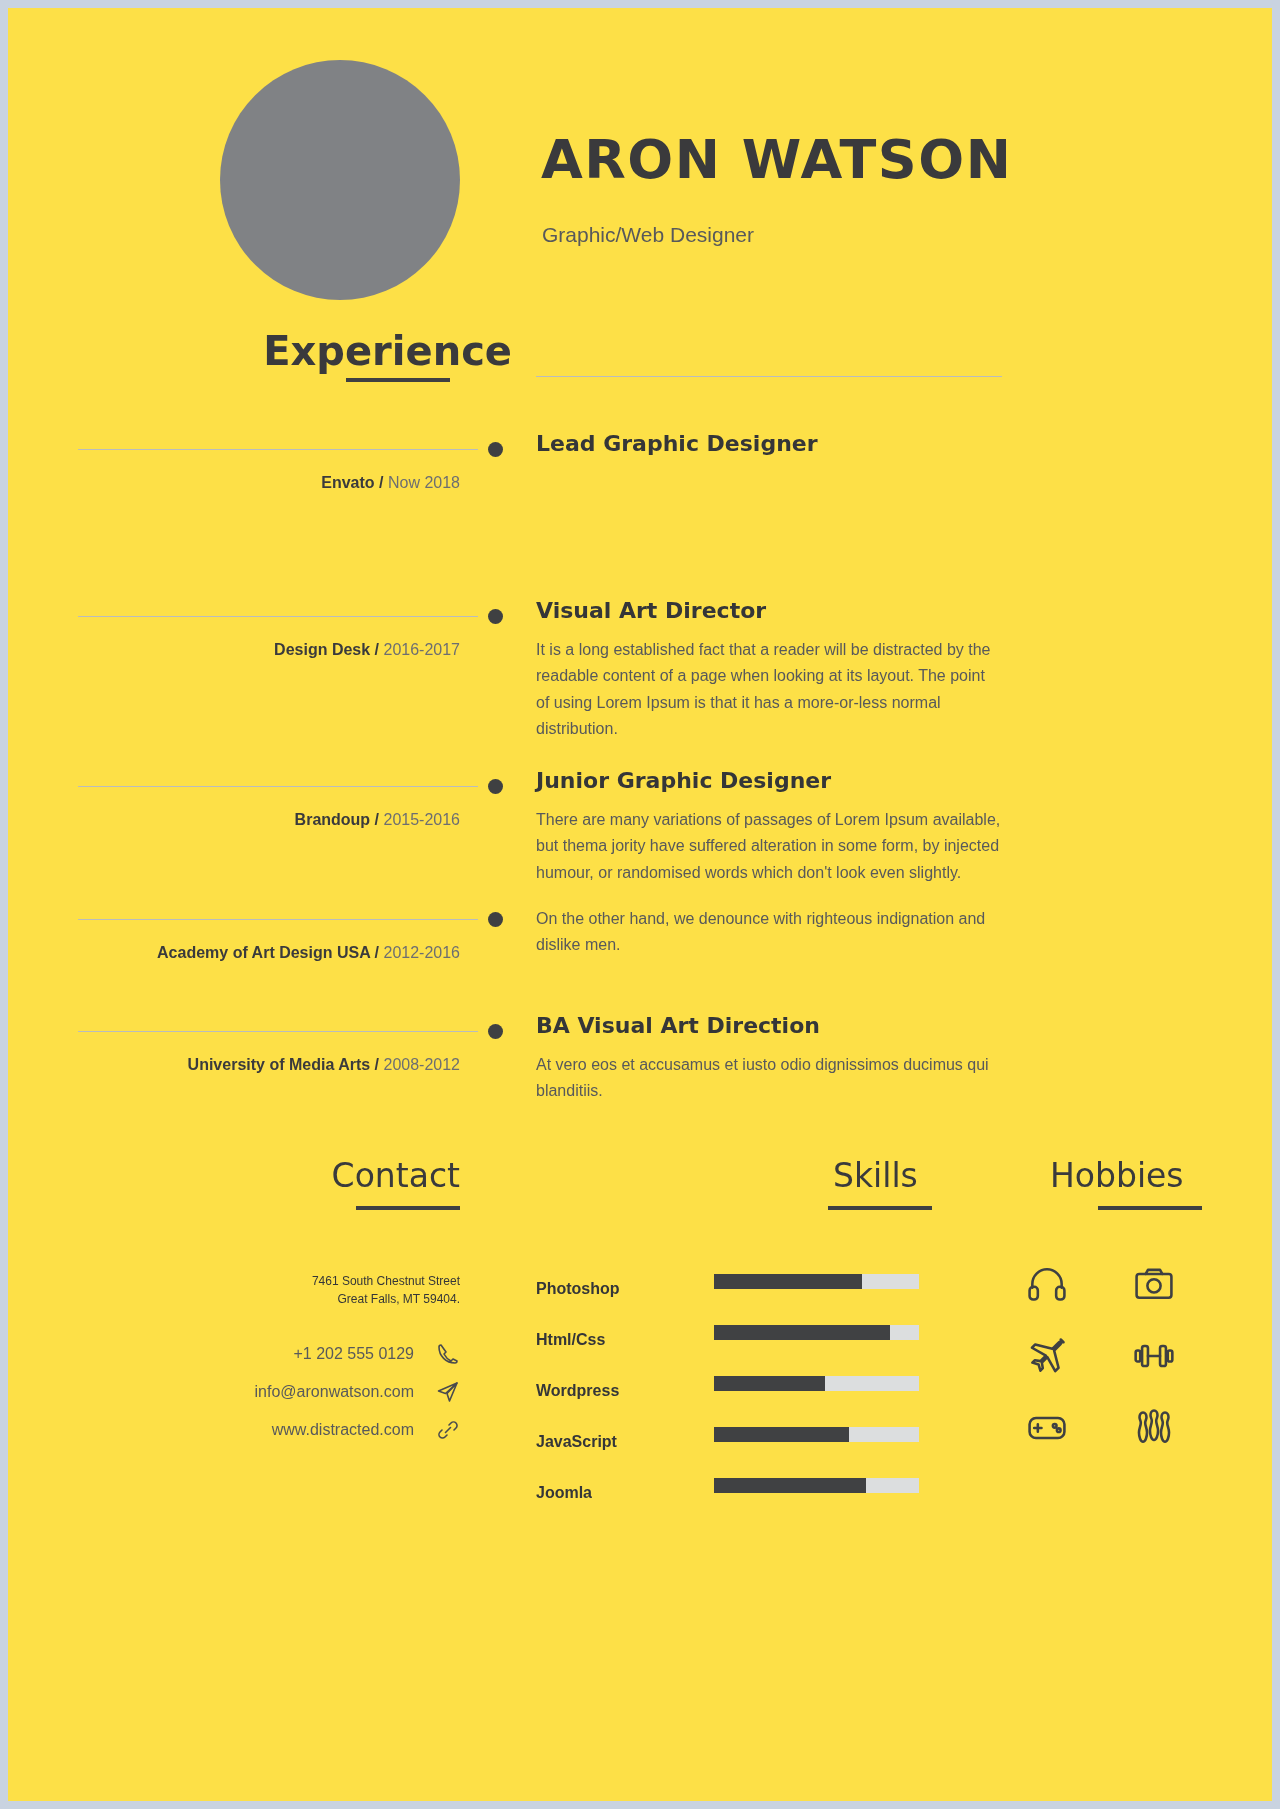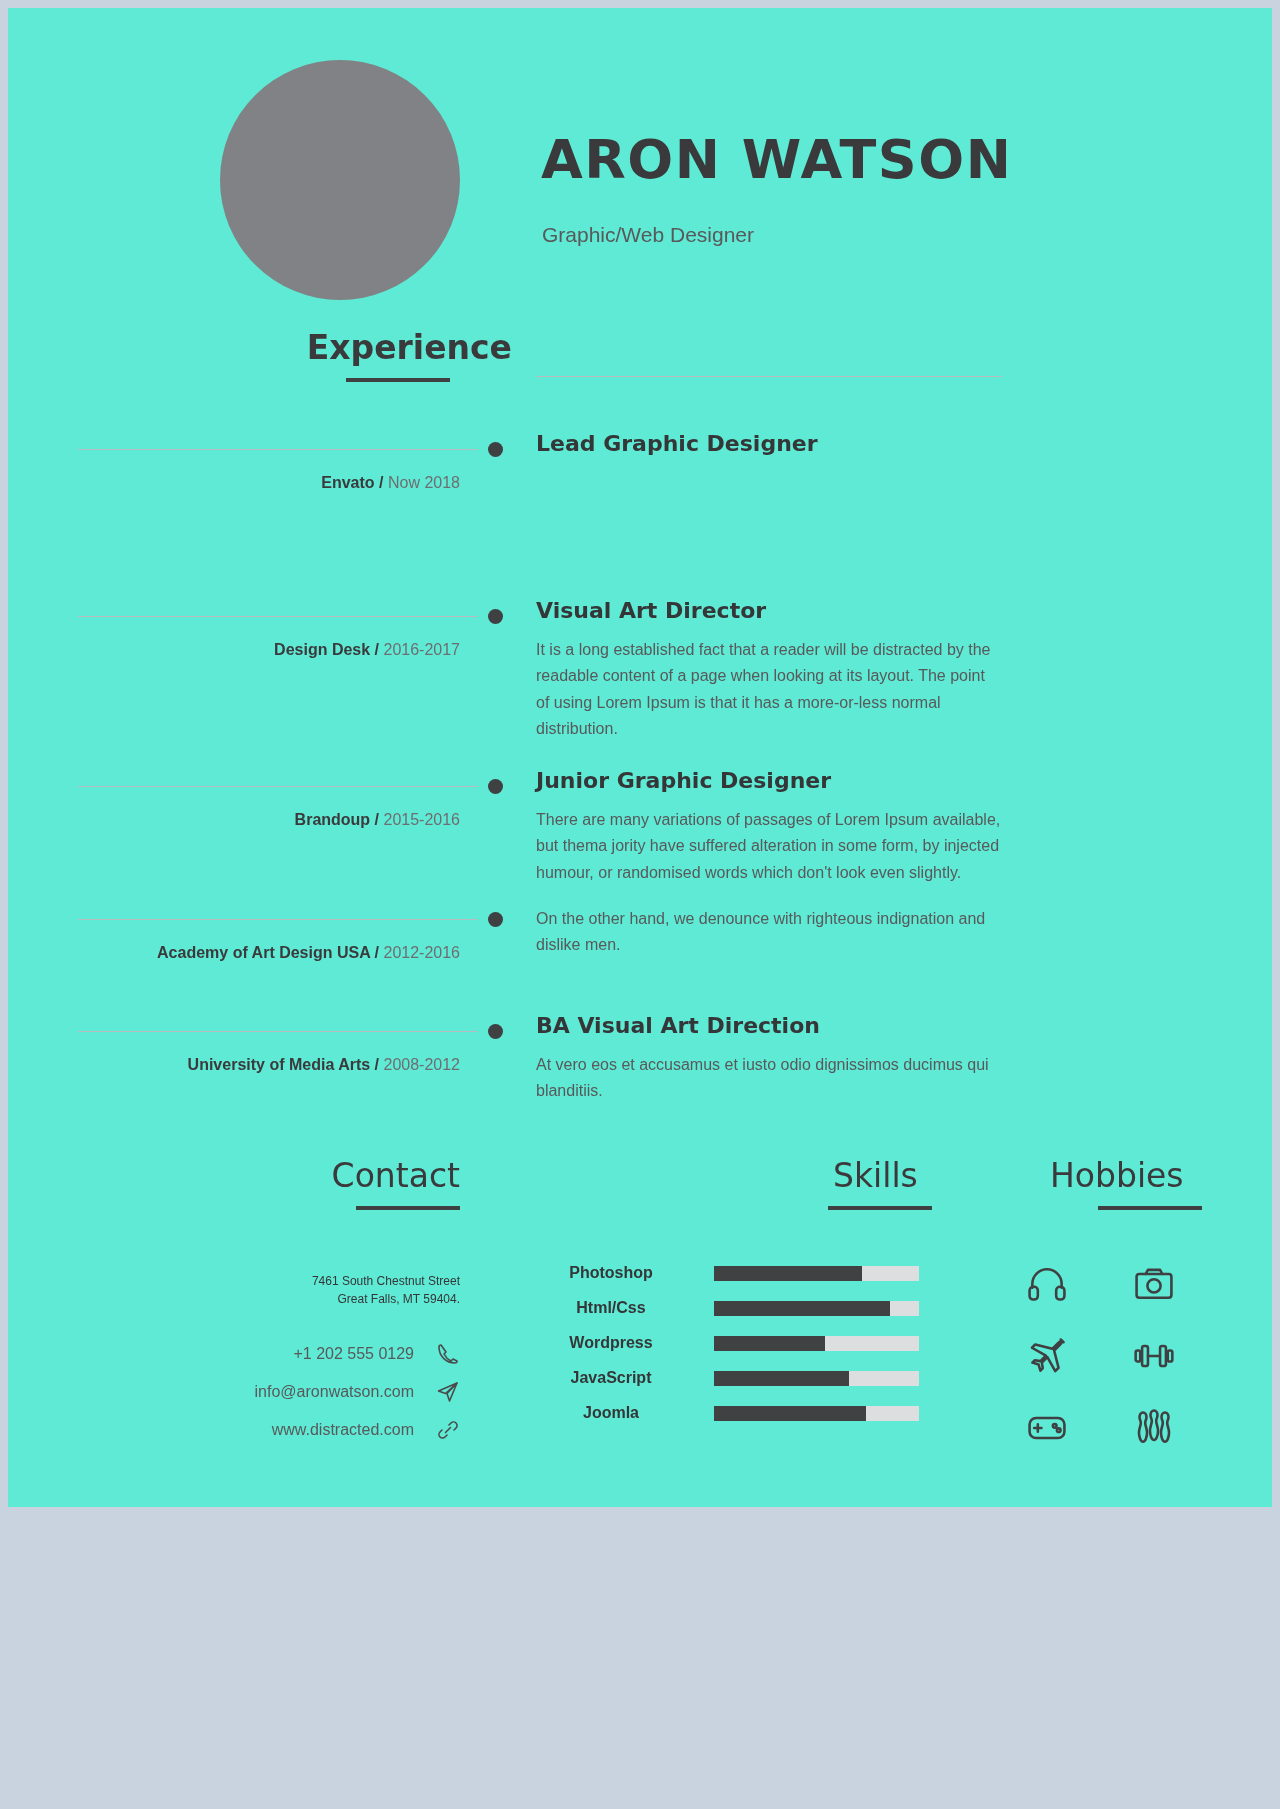--- a/index.html
+++ b/index.html
@@ -11,22 +11,22 @@
     width: 1280px;
     height: 1809px;
     font-family: "Liberation Sans", sans-serif;
     overflow: hidden;
   }
   .page {
     position: absolute;
     left: 8px;
     top: 8px;
     width: 1264px;
-    height: 1499px;
-    background: #5eead4;
+    height: 1793px;
+    background: #fde047;
   }
 
   
   .header {
     position: relative;
     height: 320px;
   }
   .avatar {
     position: absolute;
     left: 212px;
@@ -56,21 +56,21 @@
 
   
   .section-head {
     position: relative;
     height: 70px;
   }
   .sec-title {
     position: absolute;
     right: 760px;
     top: 0;
-    font-size: 33px;
+    font-size: 40px;
     font-weight: bold;
     color: #3a3a3c;
     font-family: "DejaVu Sans", sans-serif;
     white-space: nowrap;
   }
   .sec-underline {
     position: absolute;
     top: 50px;
     width: 104px;
     height: 4px;
@@ -189,25 +189,26 @@
     top: 108px;
     width: 400px;
   }
   .skill {
     display: flex;
     align-items: center;
     margin-bottom: 17px;
   }
   .skill .s-name {
     width: 150px;
-    text-align: center;
+    text-align: left;
     margin-right: 28px;
     font-size: 16px;
     font-weight: bold;
     color: #353638;
+    margin-top: 16px;
   }
   .bar {
     position: relative;
     width: 205px;
     height: 15px;
     background: #dcdedf;
   }
   .bar .fill {
     position: absolute;
     left: 0; top: 0; bottom: 0;

